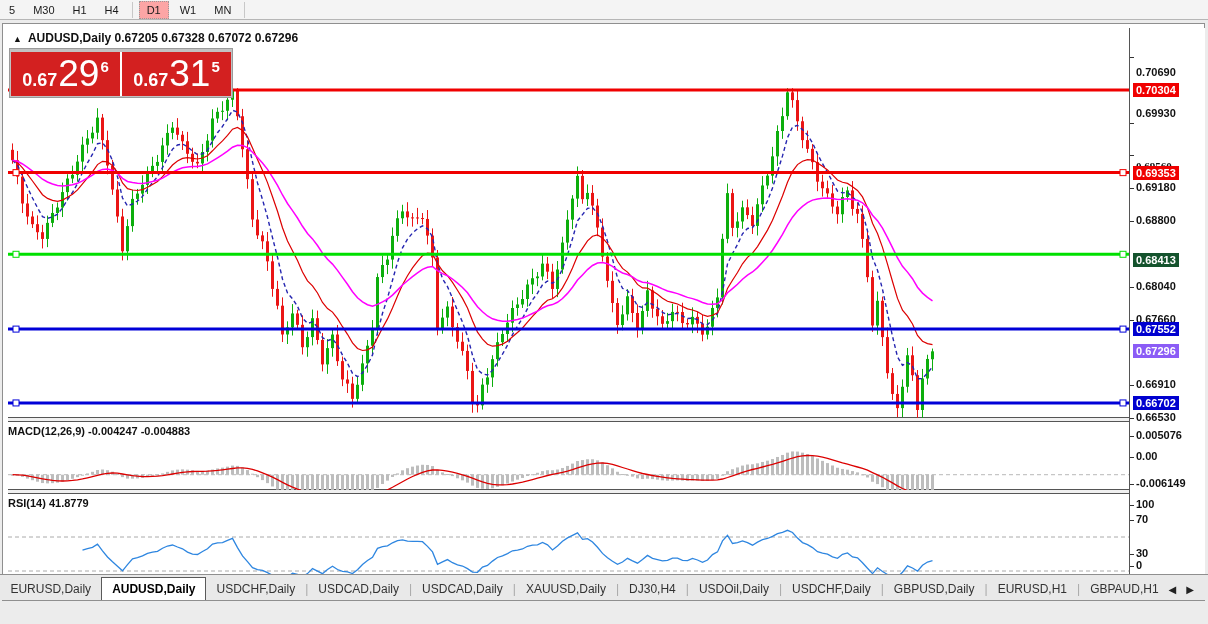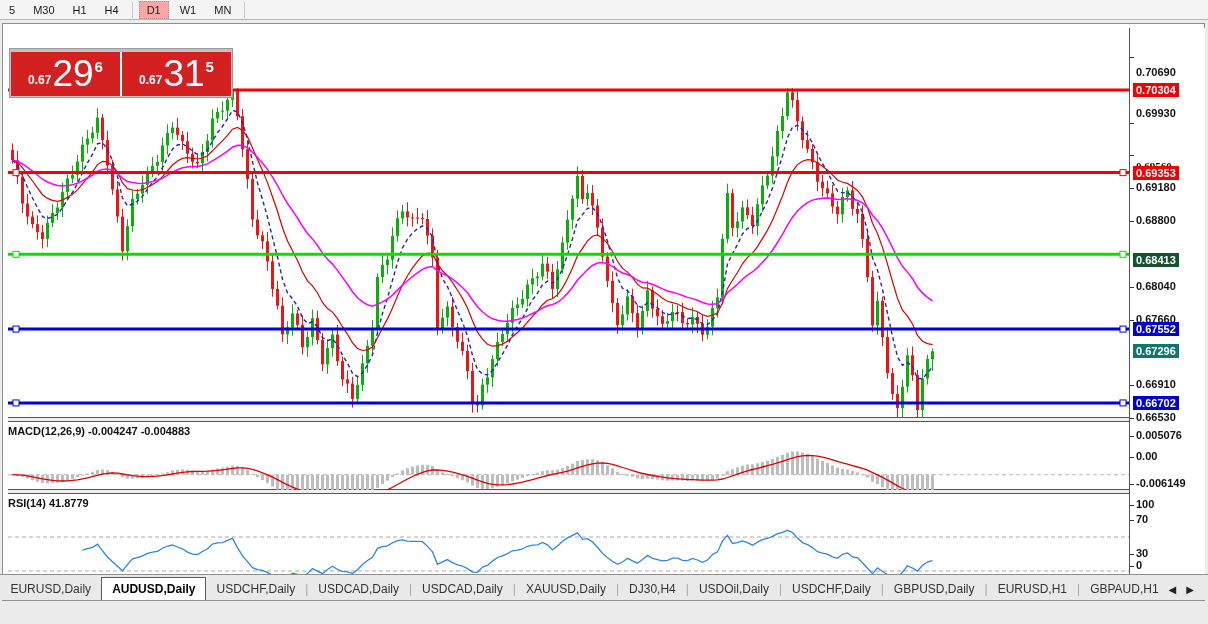--- a/index.html
+++ b/index.html
@@ -33,21 +33,21 @@
   .ind-label{position:absolute;left:5px;font-size:11px;font-weight:700;color:#111;z-index:30;white-space:nowrap;}
   
   .trade-panel{position:absolute;left:6px;top:24px;width:224px;z-index:40;background:#c2c2c2;border:1px solid #9a9a9a;padding:1px;}
   .tp-row1{display:flex;height:26px;}
   .tp-btn{flex:0 0 53px;background:linear-gradient(#ee564e,#c41f1f);color:#fff;font-size:13px;display:flex;align-items:center;justify-content:center;border:1px solid #a01414;cursor:pointer;}
   .tp-mid{flex:1;background:#e9e9e9;display:flex;align-items:center;justify-content:center;gap:2px;padding:0 3px;}
   .spin-btn{width:22px;height:20px;background:linear-gradient(#fdfdfd,#dcdcdc);border:1px solid #9fb6cc;color:#3f6fa8;font-size:8px;display:flex;align-items:center;justify-content:center;cursor:pointer;}
   .tp-vol{width:64px;height:20px;border:1px solid #7f9db9;background:#fff;font-size:13px;text-align:right;padding:0 4px;color:#000;}
   .tp-row2{display:flex;gap:2px;margin-top:2px;height:44px;background:#fff;}
   .tp-price{flex:1;background:#d32020;color:#fff;display:flex;align-items:center;justify-content:center;cursor:pointer;}
-  .tp-price .small{font-size:12px;font-weight:700;margin-top:12px;text-align:right;}
+  .tp-price .small{font-size:18px;font-weight:700;margin-top:12px;text-align:right;}
   .tp-price .big{font-size:37px;font-weight:400;line-height:40px;margin:0 1px;}
   .tp-price .sup{font-size:15px;font-weight:700;margin-bottom:16px;}
   
   .tabbar{position:absolute;left:0;top:574px;width:1208px;height:26px;background:#e9e9e9;border-top:1px solid #8f8f8f;display:flex;align-items:flex-end;font-size:12px;color:#333;}
   .tab{padding:3px 10px 4px 10px;white-space:nowrap;cursor:pointer;}
   .tab.active{background:#fff;border:1px solid #5a5a5a;border-bottom:none;font-weight:700;color:#000;padding-top:4px;}
   .tab-sep{color:#a8a8a8;padding-bottom:4px;}
   .tab-arrows{margin-left:auto;display:flex;gap:10px;padding:0 14px 5px 0;color:#222;font-size:10px;}
   .tab-arrows span{cursor:pointer;}
 </style>
@@ -64,20 +64,23 @@
       <div class="tf-sep"></div>
       <div class="tf-item active">D1</div>
       <div class="tf-item">W1</div>
       <div class="tf-item">MN</div>
       <div class="tf-sep"></div>
     </div>
 
   <div class="window">
     <div class="winframe">
 
+      <div class="chart-title">
+        <span class="tri">▲</span><span>AUDUSD,Daily  0.67205 0.67328 0.67072 0.67296</span>
+      </div>
 
       <div class="trade-panel">
         <div class="tp-row2">
           <div class="tp-price">
             <span class="small">0.67</span>
             <span class="big">29</span>
             <span class="sup">6</span>
           </div>
           <div class="tp-price">
             <span class="small">0.67</span>
@@ -711,21 +714,21 @@
           <div class="axis-tick" style="top: 492px;"></div>
           <div class="axis-label" style="top: 485px;">70</div>
           <div class="axis-tick" style="top: 526px;"></div>
           <div class="axis-label" style="top: 519px;">30</div>
           <div class="axis-tick" style="top: 538px;"></div>
           <div class="axis-label" style="top: 531px;">0</div>
           <div class="axis-badge" style="top: 55px; background: rgb(240, 0, 0); color: rgb(255, 255, 255);">0.70304</div>
           <div class="axis-badge" style="top: 138px; background: rgb(240, 0, 0); color: rgb(255, 255, 255);">0.69353</div>
           <div class="axis-badge" style="top: 225px; background: #14532d; color: rgb(255, 255, 255);">0.68413</div>
           <div class="axis-badge" style="top: 294px; background: rgb(0, 0, 207); color: rgb(255, 255, 255);">0.67552</div>
-          <div class="axis-badge" style="top: 316px; background: #0f766e; color: rgb(255, 255, 255);">0.67296</div>
+          <div class="axis-badge" style="top: 316px; background: #8b5cf6; color: rgb(255, 255, 255);">0.67296</div>
           <div class="axis-badge" style="top: 368px; background: rgb(0, 0, 207); color: rgb(255, 255, 255);">0.66702</div>
         </div>
 
       <div class="date-axis">
           <div class="date-label" style="left: 0px;">20 May 2019</div>
           <div class="date-label" style="left: 67px;">7 Jun 2019</div>
           <div class="date-label" style="left: 133px;">26 Jun 2019</div>
           <div class="date-label" style="left: 200px;">15 Jul 2019</div>
           <div class="date-label" style="left: 267px;">2 Aug 2019</div>
           <div class="date-label" style="left: 334px;">21 Aug 2019</div>

